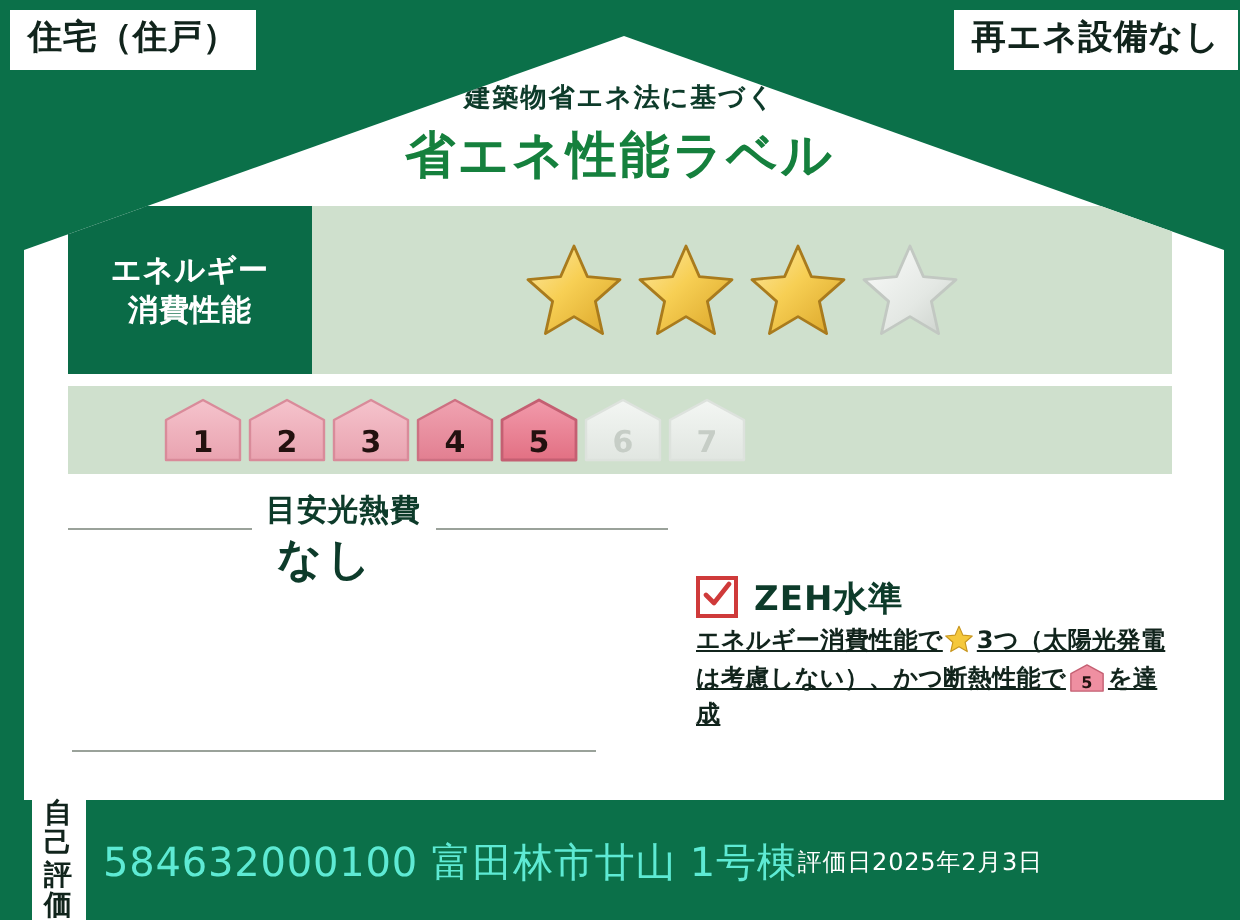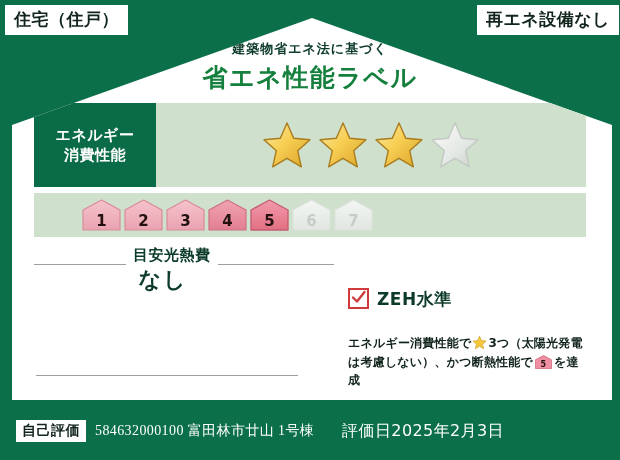--- a/index.html
+++ b/index.html
@@ -102,44 +102,44 @@
   .zeh-head{display:flex;align-items:flex-start;gap:8px;}
   .zeh-check{
     width:17px;height:17px;border:2px solid #cf3a3a;background:#fff;
     position:relative;flex:0 0 auto;
   }
   .zeh-check svg{position:absolute;left:1px;top:0px;}
   .zeh-title{
     font-size:17px;font-weight:bold;color:#0d3b2a;letter-spacing:0.5px;
   }
   .zeh-desc{
-    margin-top:23px;font-size:12px;line-height:1.55;color:#11241c;
-    font-weight:bold;letter-spacing:0.2px;
+    margin-top:0;font-size:12px;line-height:1.55;color:#11241c;
+    font-weight:bold;letter-spacing:0.2px;text-decoration:underline;
   }
   .inline-star{vertical-align:-3px;margin:0 1px;}
   .inline-house{vertical-align:-3px;margin:0 2px;position:relative;display:inline-block;width:17px;height:14px;}
   .inline-house svg{display:block;}
   .inline-house b{
     position:absolute;left:0;right:0;bottom:0px;text-align:center;
     font-size:8px;color:#23110f;line-height:1;
   }
 
   
   .footer{
     position:absolute;left:0;bottom:0;width:520px;height:58px;
     display:flex;align-items:center;
   }
   .footer-left{display:flex;align-items:center;gap:9px;padding-left:16px;}
   .self-badge{
     background:#ffffff;color:#11241c;font-size:14px;font-weight:bold;
     padding:3px 6px 4px;letter-spacing:0.5px;line-height:1.1;
   }
-  .footer-id{color:#ffffff;font-size:14px;letter-spacing:0.4px;white-space:nowrap;font-family:Liberation Serif, serif;}
+  .footer-id{color:#5eead4;font-size:20px;letter-spacing:0.4px;white-space:nowrap;}
   .footer-right{
-    margin-left:auto;padding-right:16px;color:#ffffff;font-size:16px;
+    margin-left:auto;padding-right:16px;color:#ffffff;font-size:12px;
     letter-spacing:0.4px;white-space:nowrap;
   }
 </style>
 </head>
 <body>
 
 <div class="label-root">
 
   <div class="corner-tag left">住宅（住戸）</div>
   <div class="corner-tag right">再エネ設備なし</div>

